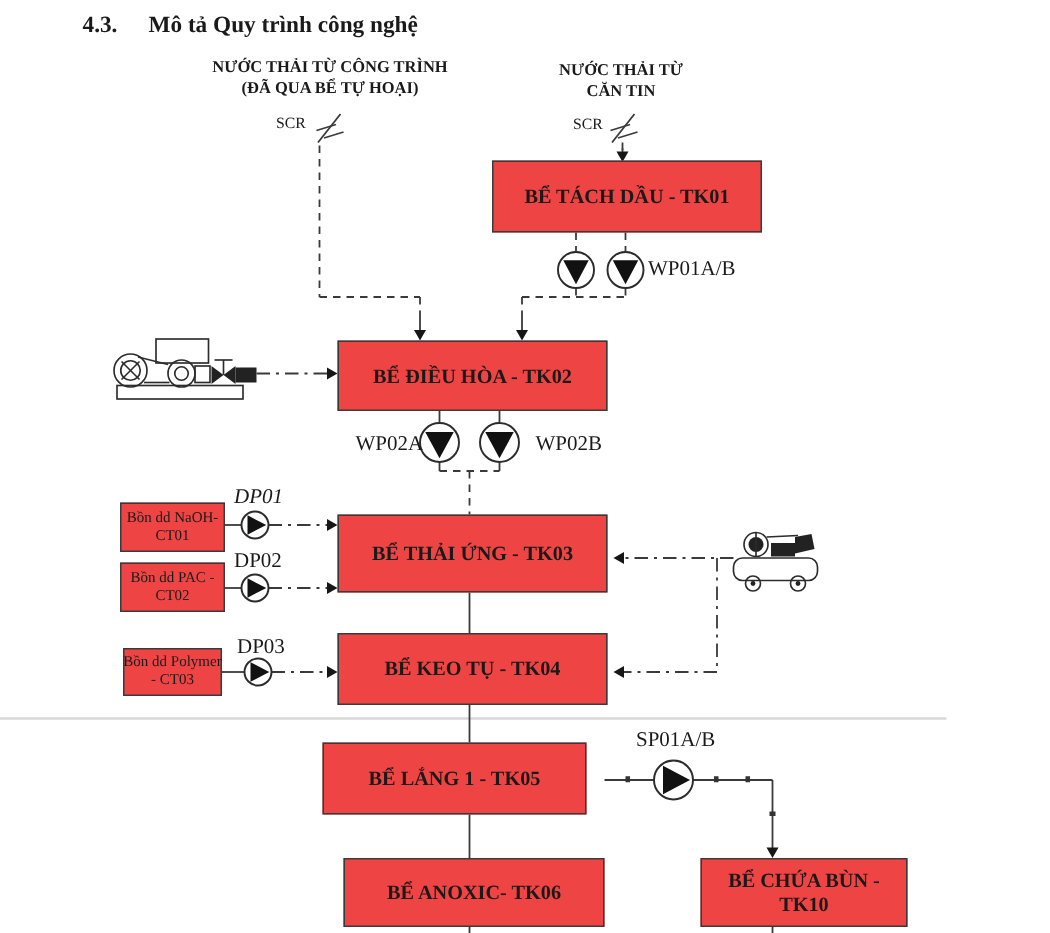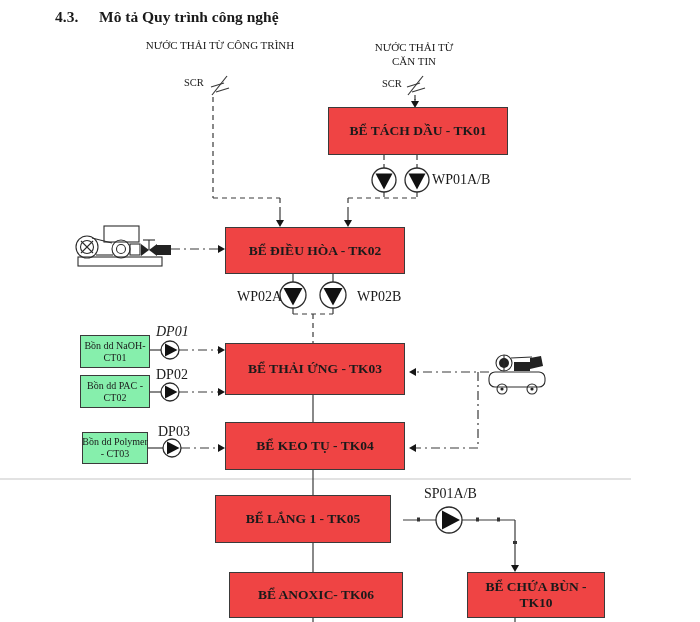--- a/index.html
+++ b/index.html
@@ -3,28 +3,28 @@
 <meta charset="utf-8">
 <style>
   html,body{margin:0;padding:0;background:#fff;}
   #canvas{
     position:relative;width:631px;height:622px;background:#ffffff;
     font-family:"Liberation Serif","DejaVu Serif",serif;color:#1a1a1a;overflow:hidden;
   }
   .abs{position:absolute;}
   #title{left:55px;top:8px;font-size:15.5px;font-weight:bold;white-space:nowrap;}
   #title .num{display:inline-block;width:44px;}
-  .srclabel{font-size:11px;font-weight:normal;text-align:center;line-height:14px;white-space:nowrap;}
+  .srclabel{font-size:11px;font-weight:bold;text-align:center;line-height:14px;white-space:nowrap;}
   .scr{font-size:10.5px;font-weight:normal;}
   .tank{
     border:1.4px solid #3a3a3a;background:#ef4444;display:flex;align-items:center;justify-content:center;
     font-weight:bold;font-size:13.5px;text-align:center;line-height:16px;box-sizing:border-box;white-space:nowrap;
   }
   .chem{
-    border:1.2px solid #3a3a3a;background:#86efac;display:flex;flex-direction:column;align-items:center;justify-content:center;
+    border:1.2px solid #3a3a3a;background:#ef4444;display:flex;flex-direction:column;align-items:center;justify-content:center;
     font-size:10px;line-height:12px;text-align:center;box-sizing:border-box;white-space:nowrap;
   }
   .plabel{font-size:14px;white-space:nowrap;}
   svg{position:absolute;left:0;top:0;}
   .ln{stroke:#3a3a3a;stroke-width:1.2;fill:none;}
   .dash{stroke-dasharray:5 4;}
   .dashdot{stroke-dasharray:9 4 2 4;}
   .ah{fill:#161616;stroke:none;}
   .pump-c{fill:#ffffff;stroke:#2c2c2c;stroke-width:1.3;}
   .pump-t{fill:#111111;stroke:none;}
@@ -202,20 +202,21 @@
       <polygon class="pump-t" points="442,510.5 442,529.5 460,520"></polygon>
     </g>
   </svg>
 
   <div class="abs" id="title">
     <span class="num">4.3.</span><span>Mô tả Quy trình công nghệ</span>
   </div>
 
   <div class="abs srclabel" style="left:120px;top:38px;width:200px;">
     <div>NƯỚC THẢI TỪ CÔNG TRÌNH</div>
+    <div>(ĐÃ QUA BỂ TỰ HOẠI)</div>
   </div>
   <div class="abs scr" style="left:184px;top:77px;">SCR</div>
 
   <div class="abs srclabel" style="left:354px;top:40px;width:120px;">
     <div>NƯỚC THẢI TỪ</div>
     <div>CĂN TIN</div>
   </div>
   <div class="abs scr" style="left:382px;top:78px;">SCR</div>
 
   <div class="abs tank" style="left:328px;top:107px;width:180px;height:48px;">

